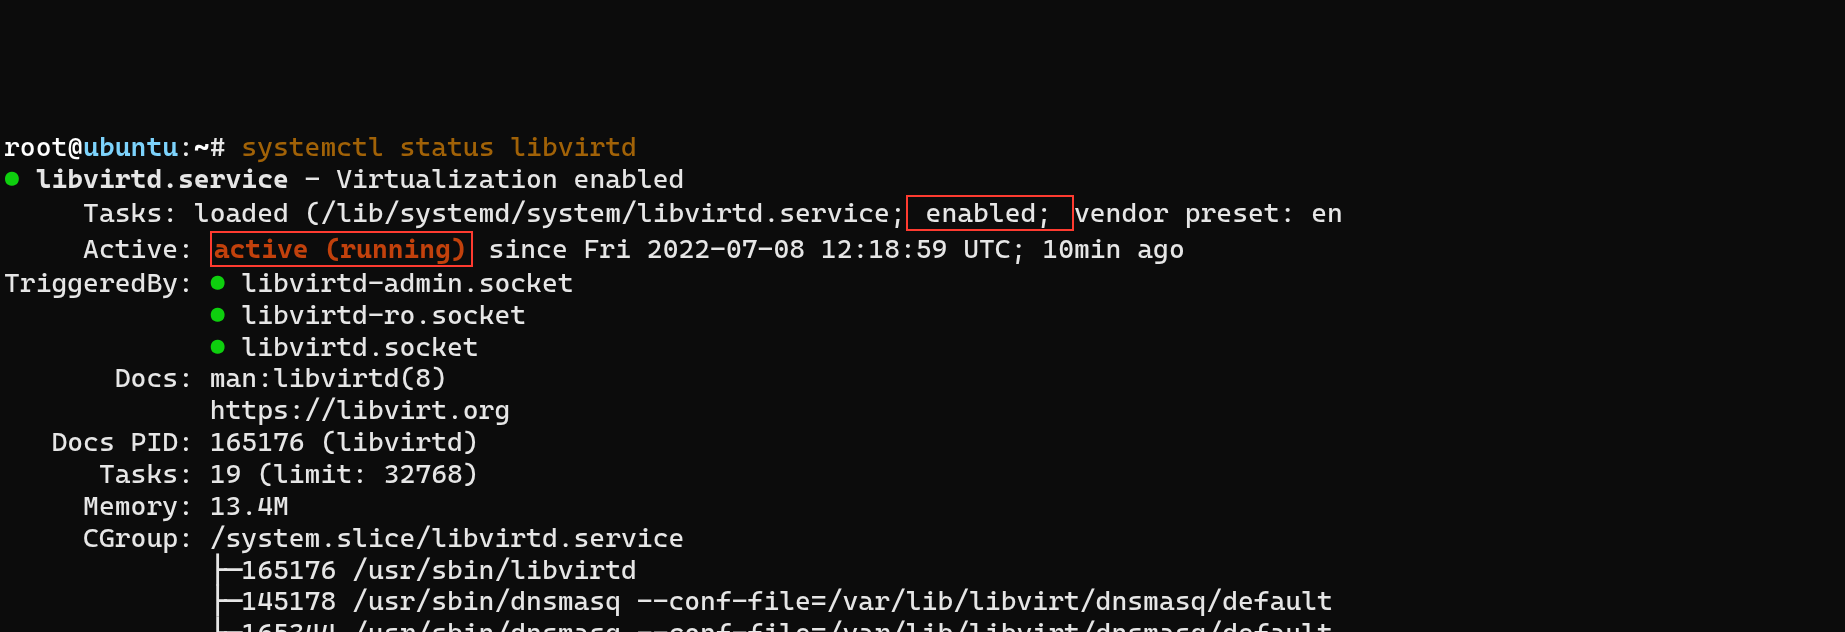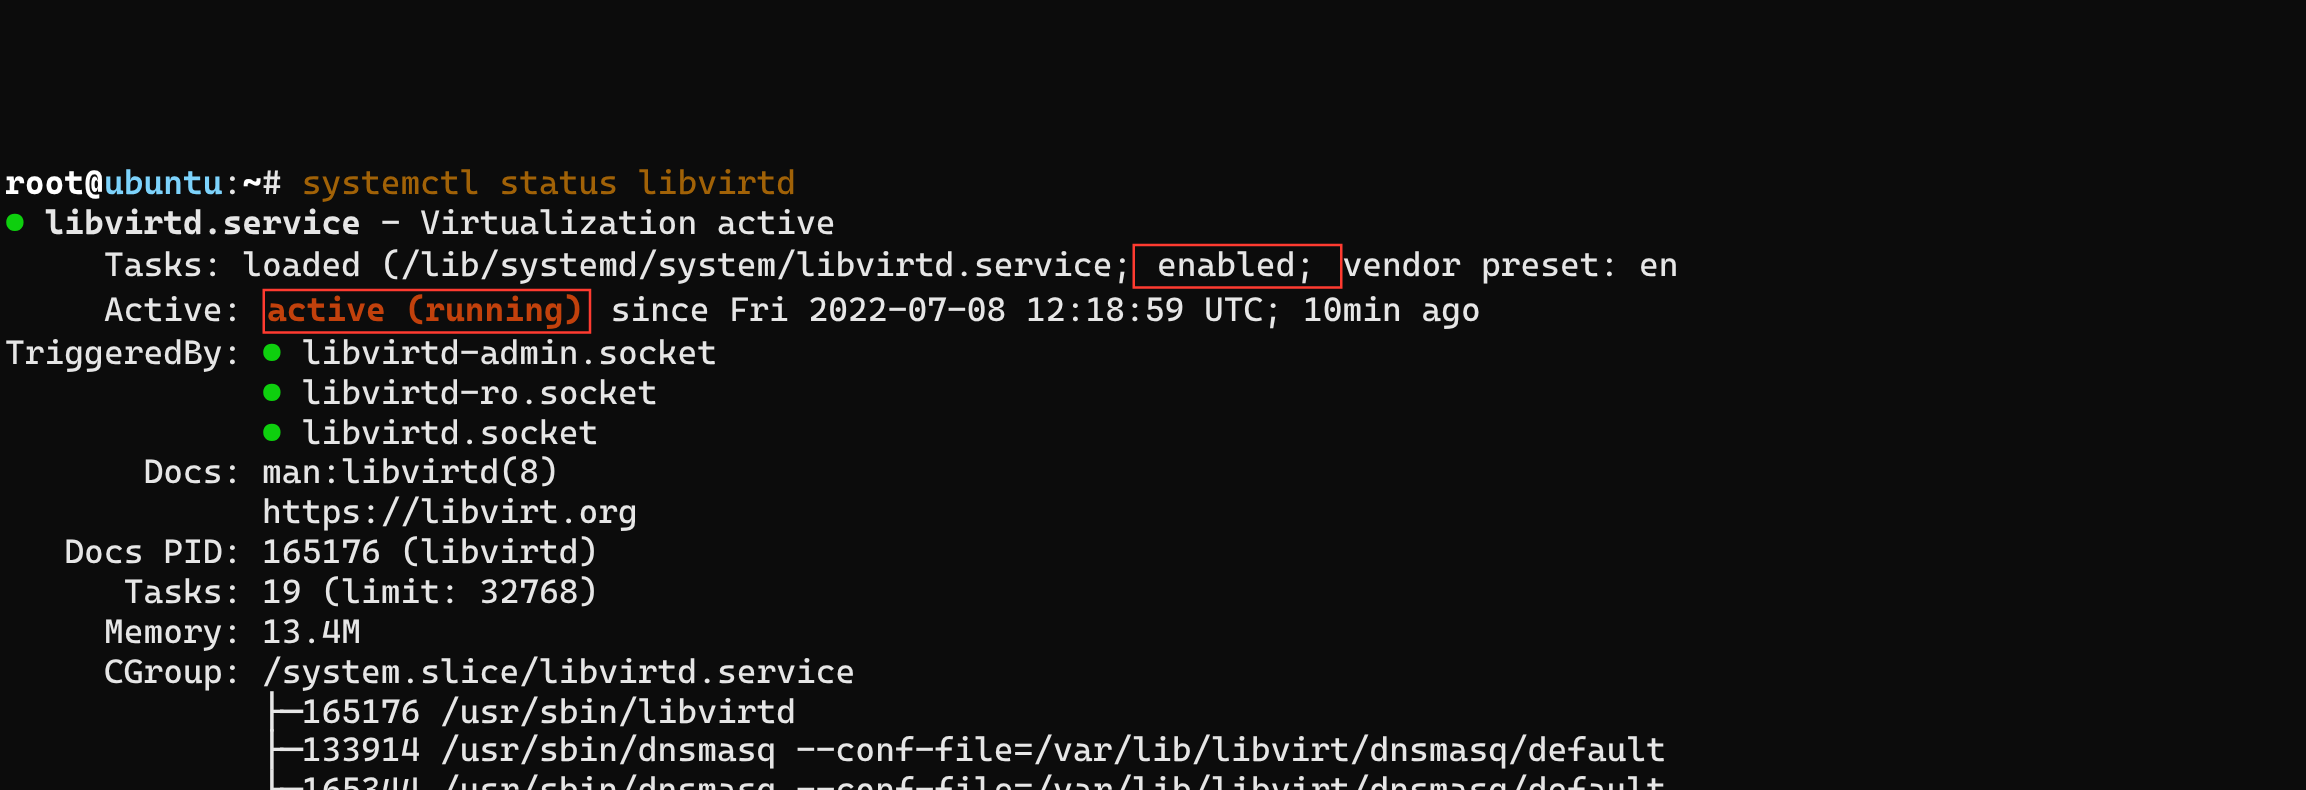--- a/index.html
+++ b/index.html
@@ -8,21 +8,21 @@
       background: #0c0c0c;
       color: #e6e6e6;
       font-family: "Cascadia Mono", "Consolas", "Menlo", "Courier New", monospace;
       font-size: 27px;
       line-height: 1.18;
       white-space: pre;
       overflow: hidden;
       width: 1845px;
       box-sizing: border-box;
     }
-    .prompt-user  { color: #ffffff; font-weight: 700; }
+    .prompt-user  { color: #ffffff; font-weight: 400; }
     .prompt-host  { color: #7dd3fc; font-weight: 600; }
     .prompt-path  { color: #ffffff; font-weight: 600; }
     .cmd          { color: #a16207; }
     .white        { color: #e6e6e6; }
     .bold         { font-weight: 700; text-align: right; }
     .dot-green    { color: #0ecf0e; }
     .active-green { color: #c2410c; font-weight: 700; }
     .highlight-box {
       border: 2px solid #ff3b30;
       border-radius: 0;
@@ -30,30 +30,30 @@
       display: inline-block;
     }
     .tree { color: #e6e6e6; }
   </style>
 </head>
 <body>
 
 
 
 <div><span><span class="prompt-user">root</span><span class="prompt-user">@</span><span class="prompt-host">ubuntu</span><span class="white">:</span><span class="prompt-path">~</span><span class="white"># </span><span class="cmd">systemctl status libvirtd</span></span>
-<span><span class="dot-green">●</span> <span class="white bold">libvirtd.service</span><span class="white"> - </span><span class="white">Virtualization active</span></span>
+<span><span class="dot-green">●</span> <span class="white bold">libvirtd.service</span><span class="white"> - </span><span class="white">Virtualization enabled</span></span>
 <span><span class="white">     Tasks: </span><span class="white">loaded (/lib/systemd/system/libvirtd.service;</span><span class="highlight-box"><span class="white"> enabled; </span></span><span class="white">vendor preset: en</span></span>
 <span><span class="white">     Active: </span><span class="highlight-box"><span class="active-green">active (running)</span></span><span class="white"> since Fri 2022-07-08 12:18:59 UTC; 10min ago</span></span>
 <span><span class="white">TriggeredBy: </span><span class="dot-green">●</span><span class="white"> libvirtd-admin.socket</span></span>
 <span><span>             </span><span class="dot-green">●</span><span class="white"> libvirtd-ro.socket</span></span>
 <span><span>             </span><span class="dot-green">●</span><span class="white"> libvirtd.socket</span></span>
 <span><span class="white">       Docs: </span><span class="white">man:libvirtd(8)</span></span>
 <span><span>             </span><span class="white">https://libvirt.org</span></span>
 <span><span class="white">   Docs PID: </span><span class="white">165176 (libvirtd)</span></span>
 <span><span class="white">      Tasks: </span><span class="white">19 (limit: 32768)</span></span>
 <span><span class="white">     Memory: </span><span class="white">13.4M</span></span>
 <span><span class="white">     CGroup: </span><span class="white">/system.slice/libvirtd.service</span></span>
 <span><span>             </span><span class="tree">├─</span><span class="white">165176 /usr/sbin/libvirtd</span></span>
-<span><span>             </span><span class="tree">├─</span><span class="white">133914 /usr/sbin/dnsmasq --conf-file=/var/lib/libvirt/dnsmasq/default</span></span>
+<span><span>             </span><span class="tree">├─</span><span class="white">145178 /usr/sbin/dnsmasq --conf-file=/var/lib/libvirt/dnsmasq/default</span></span>
 <span><span>             </span><span class="tree">└─</span><span class="white">165344 /usr/sbin/dnsmasq --conf-file=/var/lib/libvirt/dnsmasq/default</span></span></div>
 
 
 
 
 </body></html>

